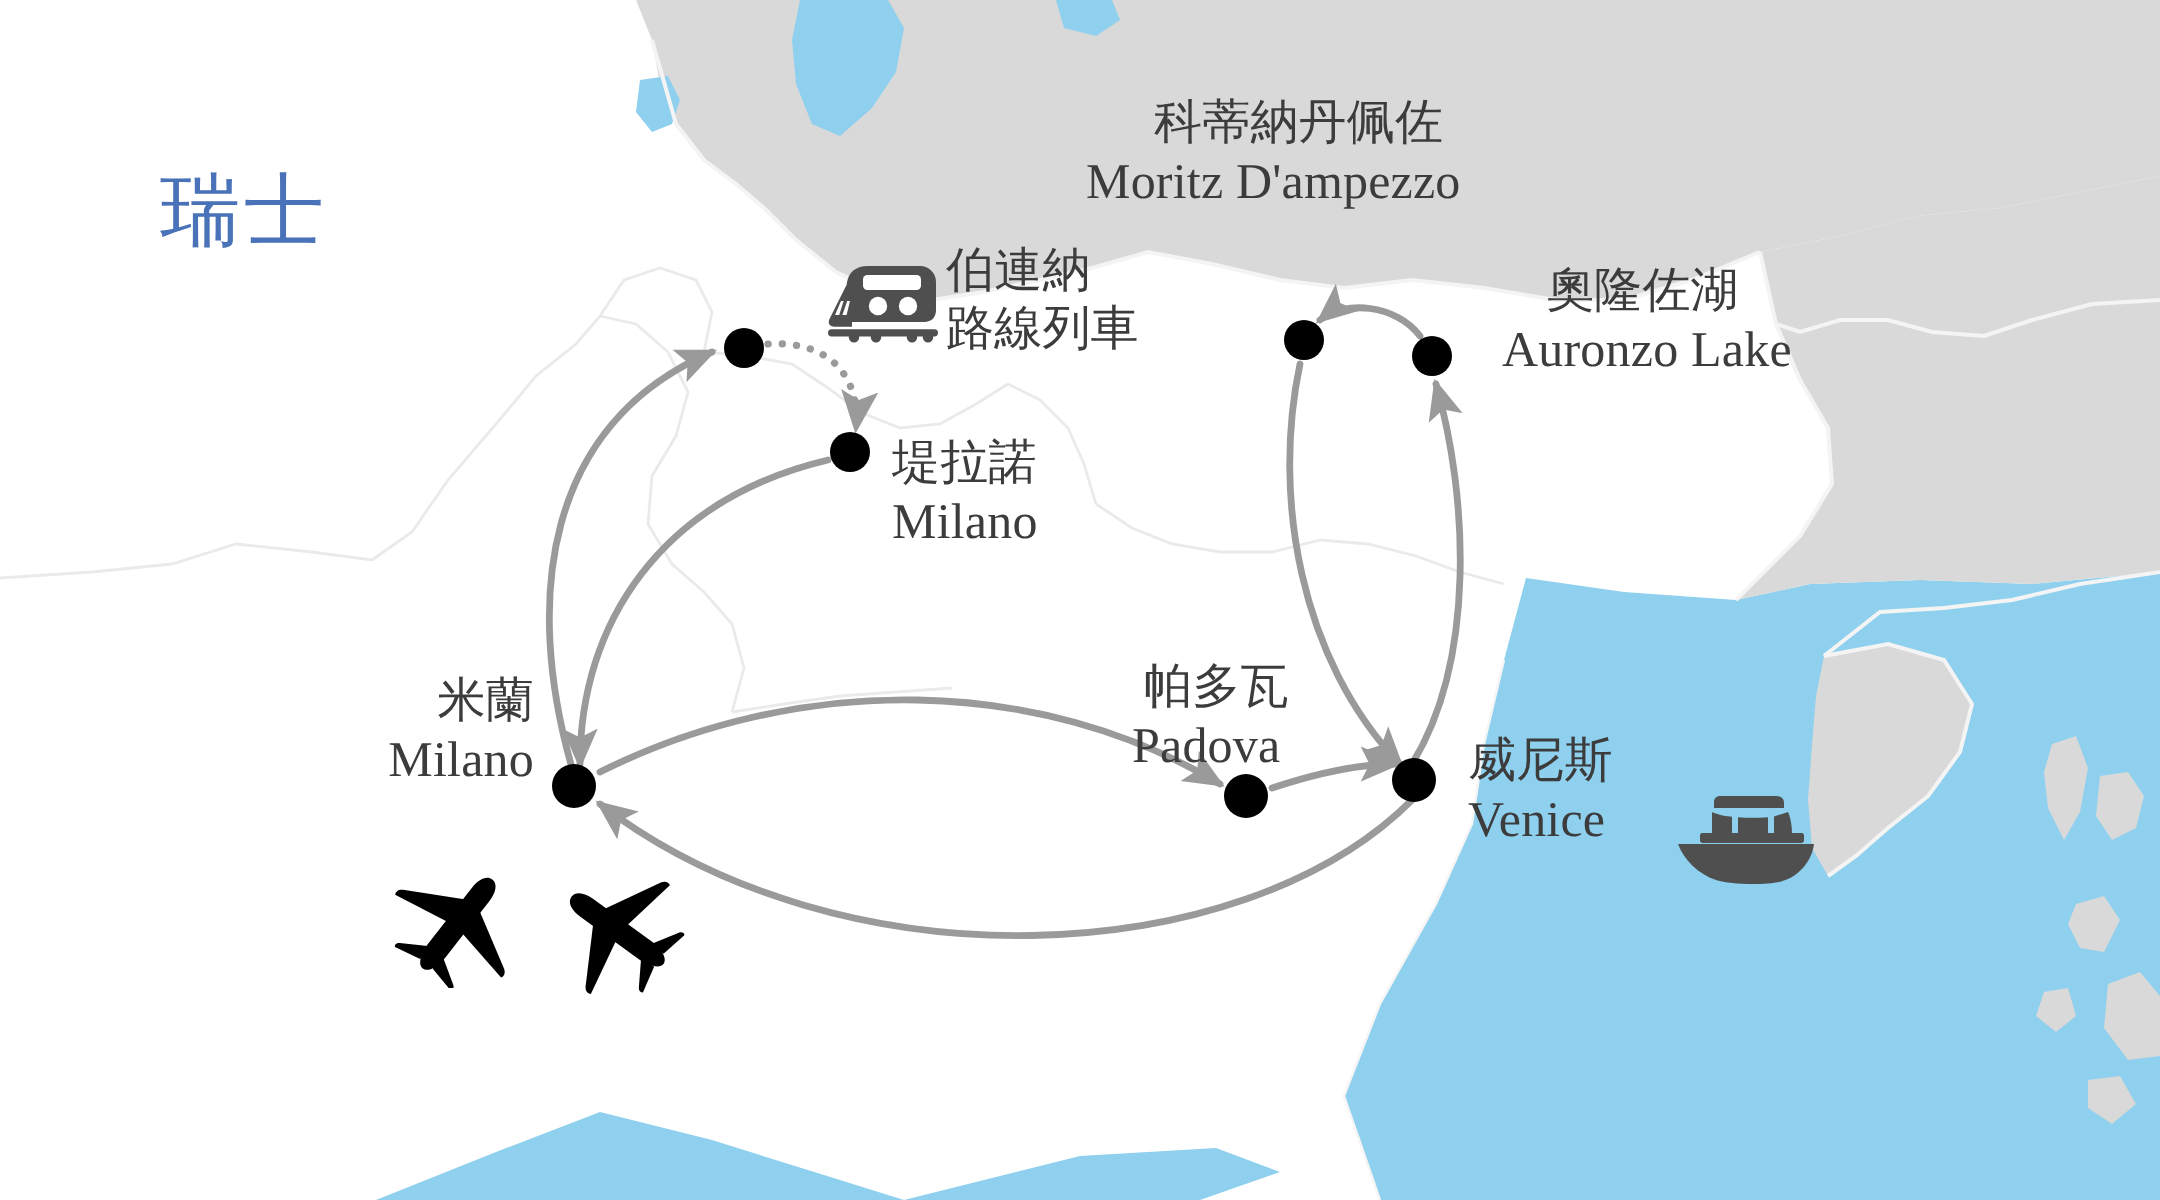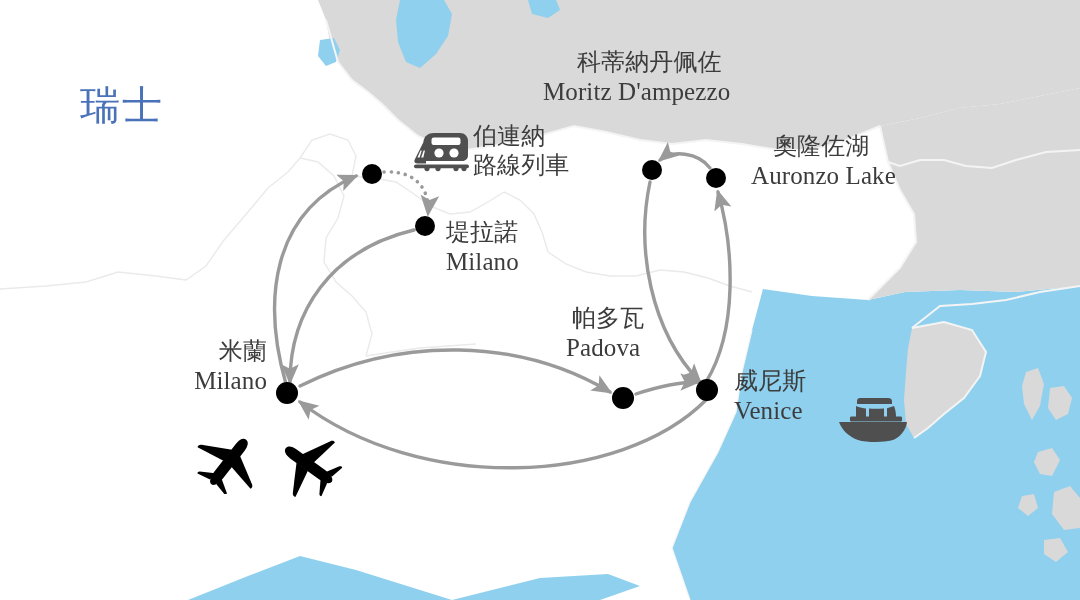--- a/index.html
+++ b/index.html
@@ -186,21 +186,21 @@
     <span class="zh" style="padding-left:22px;">奧隆佐湖</span>
     <span class="en">Auronzo Lake</span>
   </div>
 
   <div class="label right-aligned" style="left:57px; top:337px; width:210px;">
     <span class="zh">米蘭</span>
     <span class="en">Milano</span>
   </div>
 
   <div class="label left-aligned" style="left:566px; top:304px;">
-    <span class="zh" style="padding-left:6px;">帕多瓦</span>
+    <span class="zh" style="padding-left:6px;margin-top:26px;">帕多瓦</span>
     <span class="en">Padova</span>
   </div>
 
   <div class="label left-aligned" style="left:734px; top:367px;">
     <span class="zh">威尼斯</span>
     <span class="en">Venice</span>
   </div>
 
   <div class="label left-aligned" style="left:473px; top:122px;">
     <span class="zh">伯連納</span>

